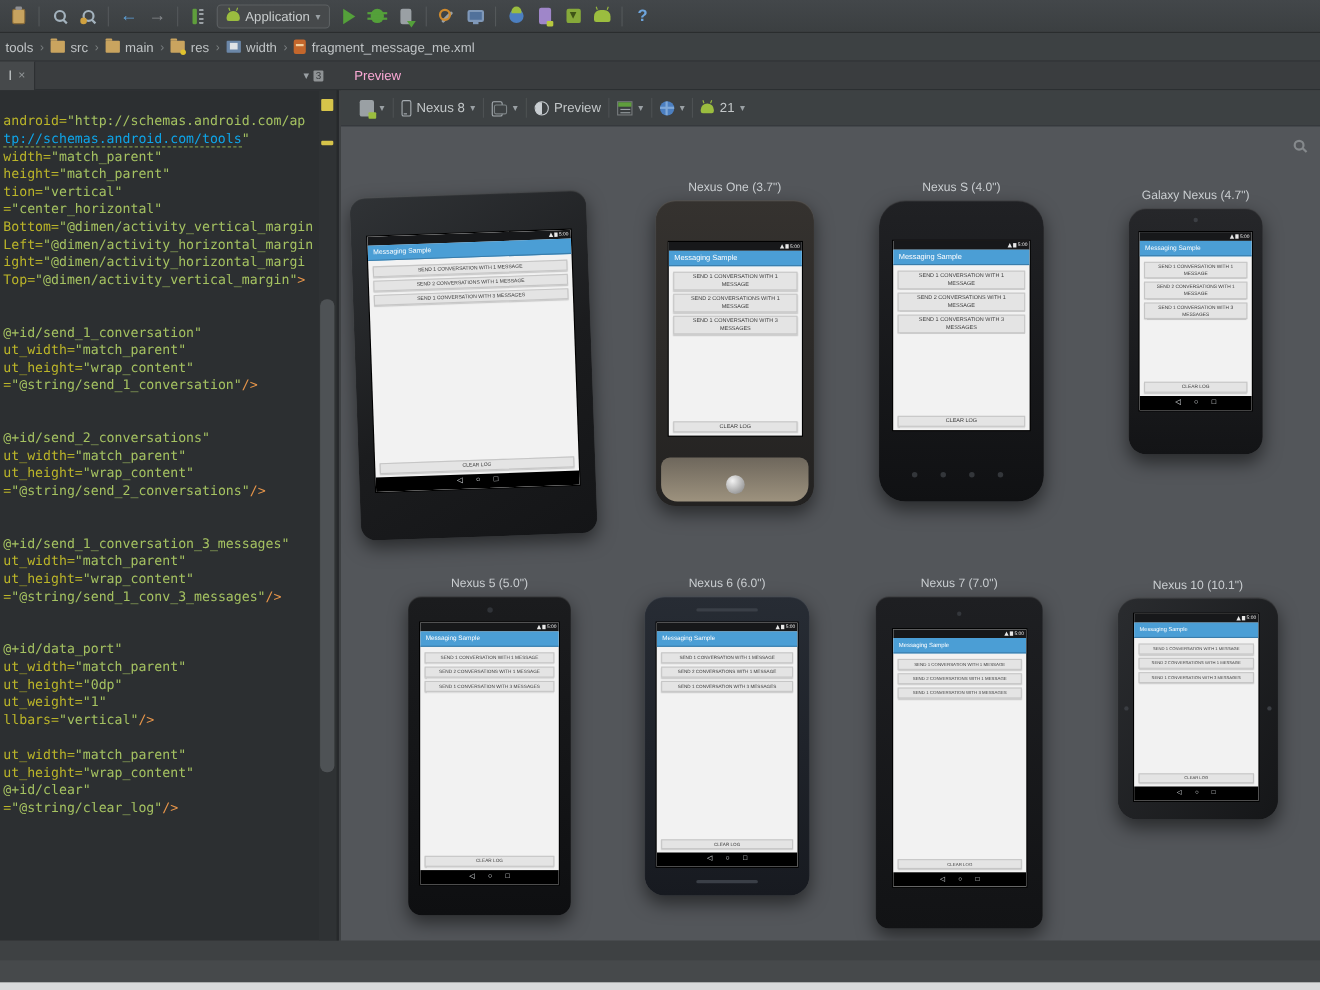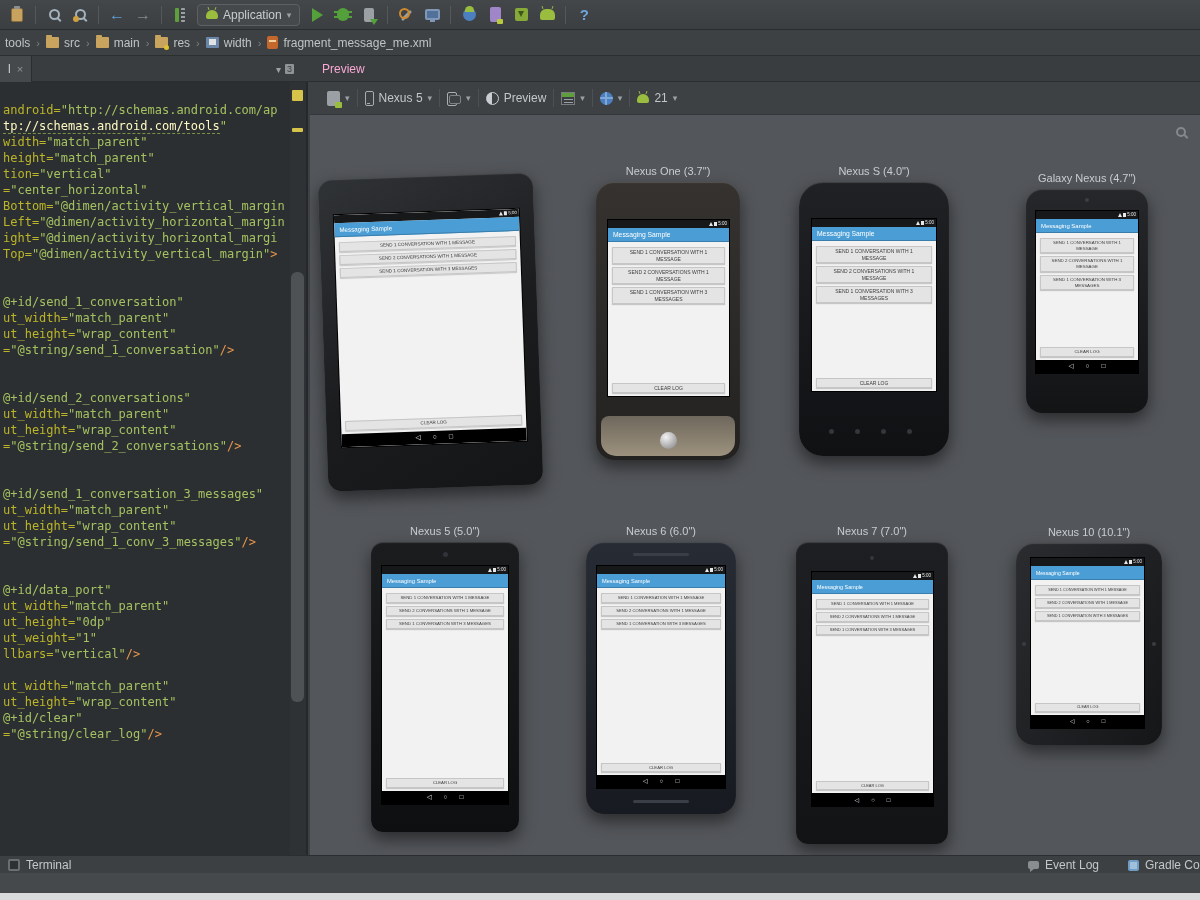--- a/index.html
+++ b/index.html
@@ -76,21 +76,21 @@
   .tab-controls { position:absolute; left:276px; top:0; height:26px; display:flex; align-items:center; gap:4px; color:#9aa0a4; font-size:10px;}
   .win-count { background:#8f9395; color:#3a3d3f; font-size:9px; padding:0 2px; border-radius:1px;}
   .preview-title { position:absolute; left:322px; top:0; height:26px; display:flex; align-items:center; color:#f9a8d4; font-size:12px; }
 
   
   .editor { position:absolute; left:0; top:82px; width:308px; height:773px; background:#2c2f31; overflow:hidden;
     border-right:2px solid #26292b; }
   .code { position:absolute; left:3px; top:20px; font-family:"DejaVu Sans Mono", monospace; font-size:12px;
     line-height:16px; white-space:pre; }
   .c-a { color:#bbb529; } .c-s { color:#a5c261; } .c-t { color:#e8964a; }
-  .c-u { color:#fef9c3; border-bottom:1px dashed #7a9147;text-align:right; }
+  .c-u { color:#0ea5e9; border-bottom:1px dashed #7a9147;text-align:right; }
   .stripe { position:absolute; right:0; top:0; width:16px; height:100%; background:#2f3234; }
   .stripe .mark1 { position:absolute; left:2px; top:8px; width:11px; height:11px; background:#d6c44a; border-radius:1px;}
   .stripe .mark2 { position:absolute; left:2px; top:46px; width:11px; height:4px; background:#d6c44a; border-radius:1px;}
   .stripe .thumb { position:absolute; left:1px; top:190px; width:13px; height:430px; background:#595d60; border-radius:6px; opacity:.75;}
 
   
   .preview-toolbar { position:absolute; left:310px; top:82px; width:890px; height:33px; background:#3d4143;
     border-bottom:1px solid #33363a; display:flex; align-items:center; padding-left:10px; color:#c3c7c9; font-size:12px; }
   .ptgroup { display:flex; align-items:center; gap:5px; padding:0 7px; }
   .ptsep { width:1px; height:18px; background:#4d5153; }
@@ -291,21 +291,21 @@
   </div>
 
   <div class="preview-toolbar">
     <div class="ptgroup">
       <div class="ic-config"></div>
       <span class="caret">▾</span>
     </div>
     <div class="ptsep"></div>
     <div class="ptgroup">
       <div class="ic-phoneoutline"></div>
-      <span>Nexus 5</span>
+      <span>Nexus 8</span>
       <span class="caret">▾</span>
     </div>
     <div class="ptsep"></div>
     <div class="ptgroup">
       <div class="ic-orient"></div>
       <span class="caret">▾</span>
     </div>
     <div class="ptsep"></div>
     <div class="ptgroup">
       <div class="ic-theme"></div>
@@ -509,30 +509,16 @@
     <div class="nav">
       <span>◁</span>
       <span>○</span>
       <span>□</span>
     </div>
   </div>
       </div>
       <div class="dev-label" style="left: 779px; top: 411px;">Nexus 10 (10.1")</div>
     </div>
 
-  <div class="statusrow">
-    <div class="sb-item" style="left:8px;">
-      <div class="ic-terminal"></div>
-      <span>Terminal</span>
-    </div>
-    <div class="sb-item" style="left:1028px;">
-      <div class="ic-bubble"></div>
-      <span>Event Log</span>
-    </div>
-    <div class="sb-item" style="left:1128px;">
-      <div class="ic-gradle"></div>
-      <span>Gradle Co</span>
-    </div>
-  </div>
   <div class="row2"></div>
   <div class="strip"></div>
 
 </div>
 
 </body></html>

